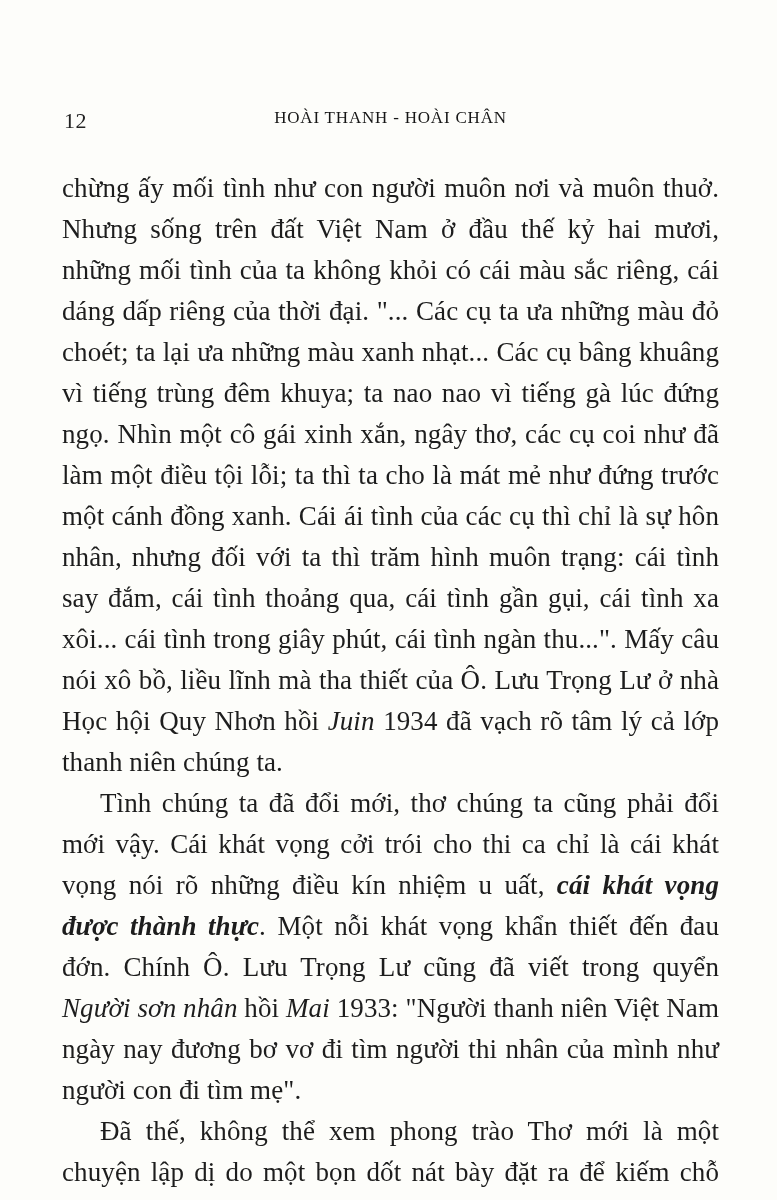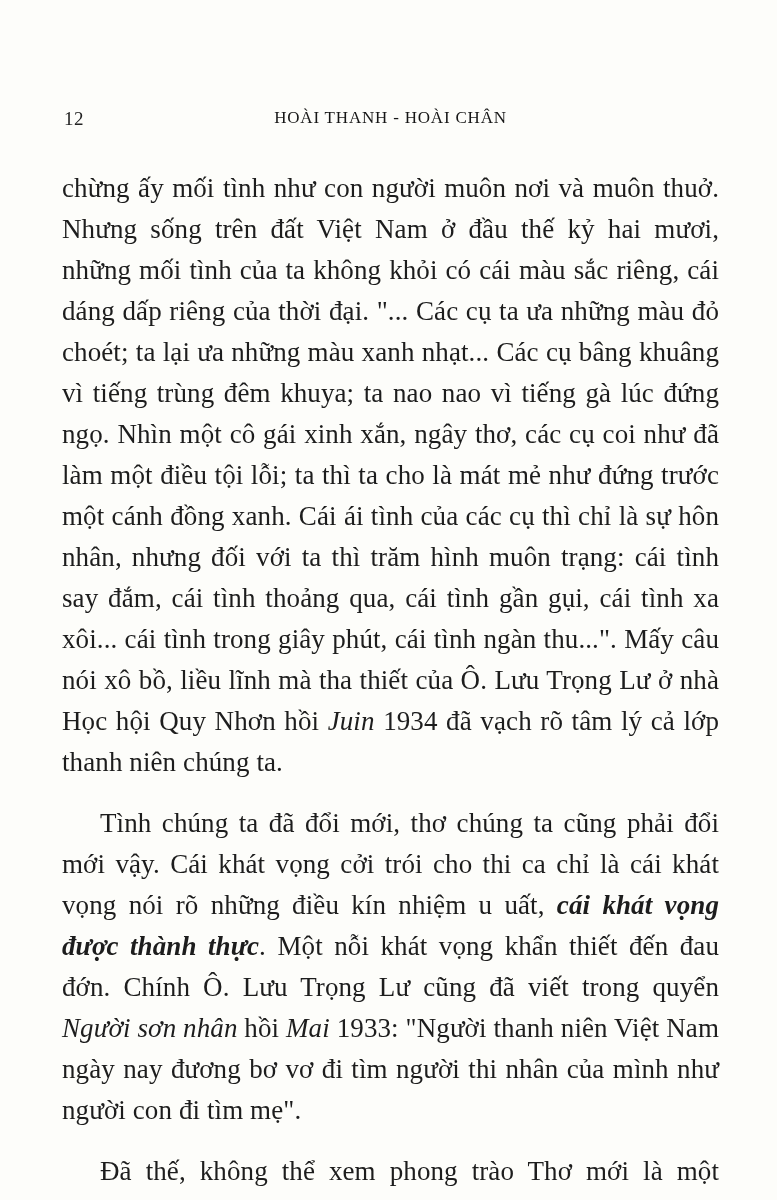--- a/index.html
+++ b/index.html
@@ -22,21 +22,21 @@
   }
   .page-header {
     position: relative;
     height: 26px;
     margin-bottom: 34px;
   }
   .page-number {
     position: absolute;
     left: 2px;
     top: 0;
-    font-size: 19px;
+    font-size: 22px;
     letter-spacing: 0.5px;
     color: #222;
   }
   .running-title {
     display: block;
     text-align: center;
     font-size: 17px;
     font-weight: normal;
     letter-spacing: 0.8px;
     color: #161616;
@@ -45,21 +45,20 @@
     font-size: 27px;
     line-height: 41px;
     text-align: justify;
     letter-spacing: 0.1px;
   }
   .page-body p {
     margin: 0;
   }
   .page-body p.indent {
     text-indent: 38px;
-    margin-top: 20px;
   }
   .italic {
     font-style: italic;
   }
   .bold-italic {
     font-style: italic;
     font-weight: bold;
   }
 </style>
 </head>

